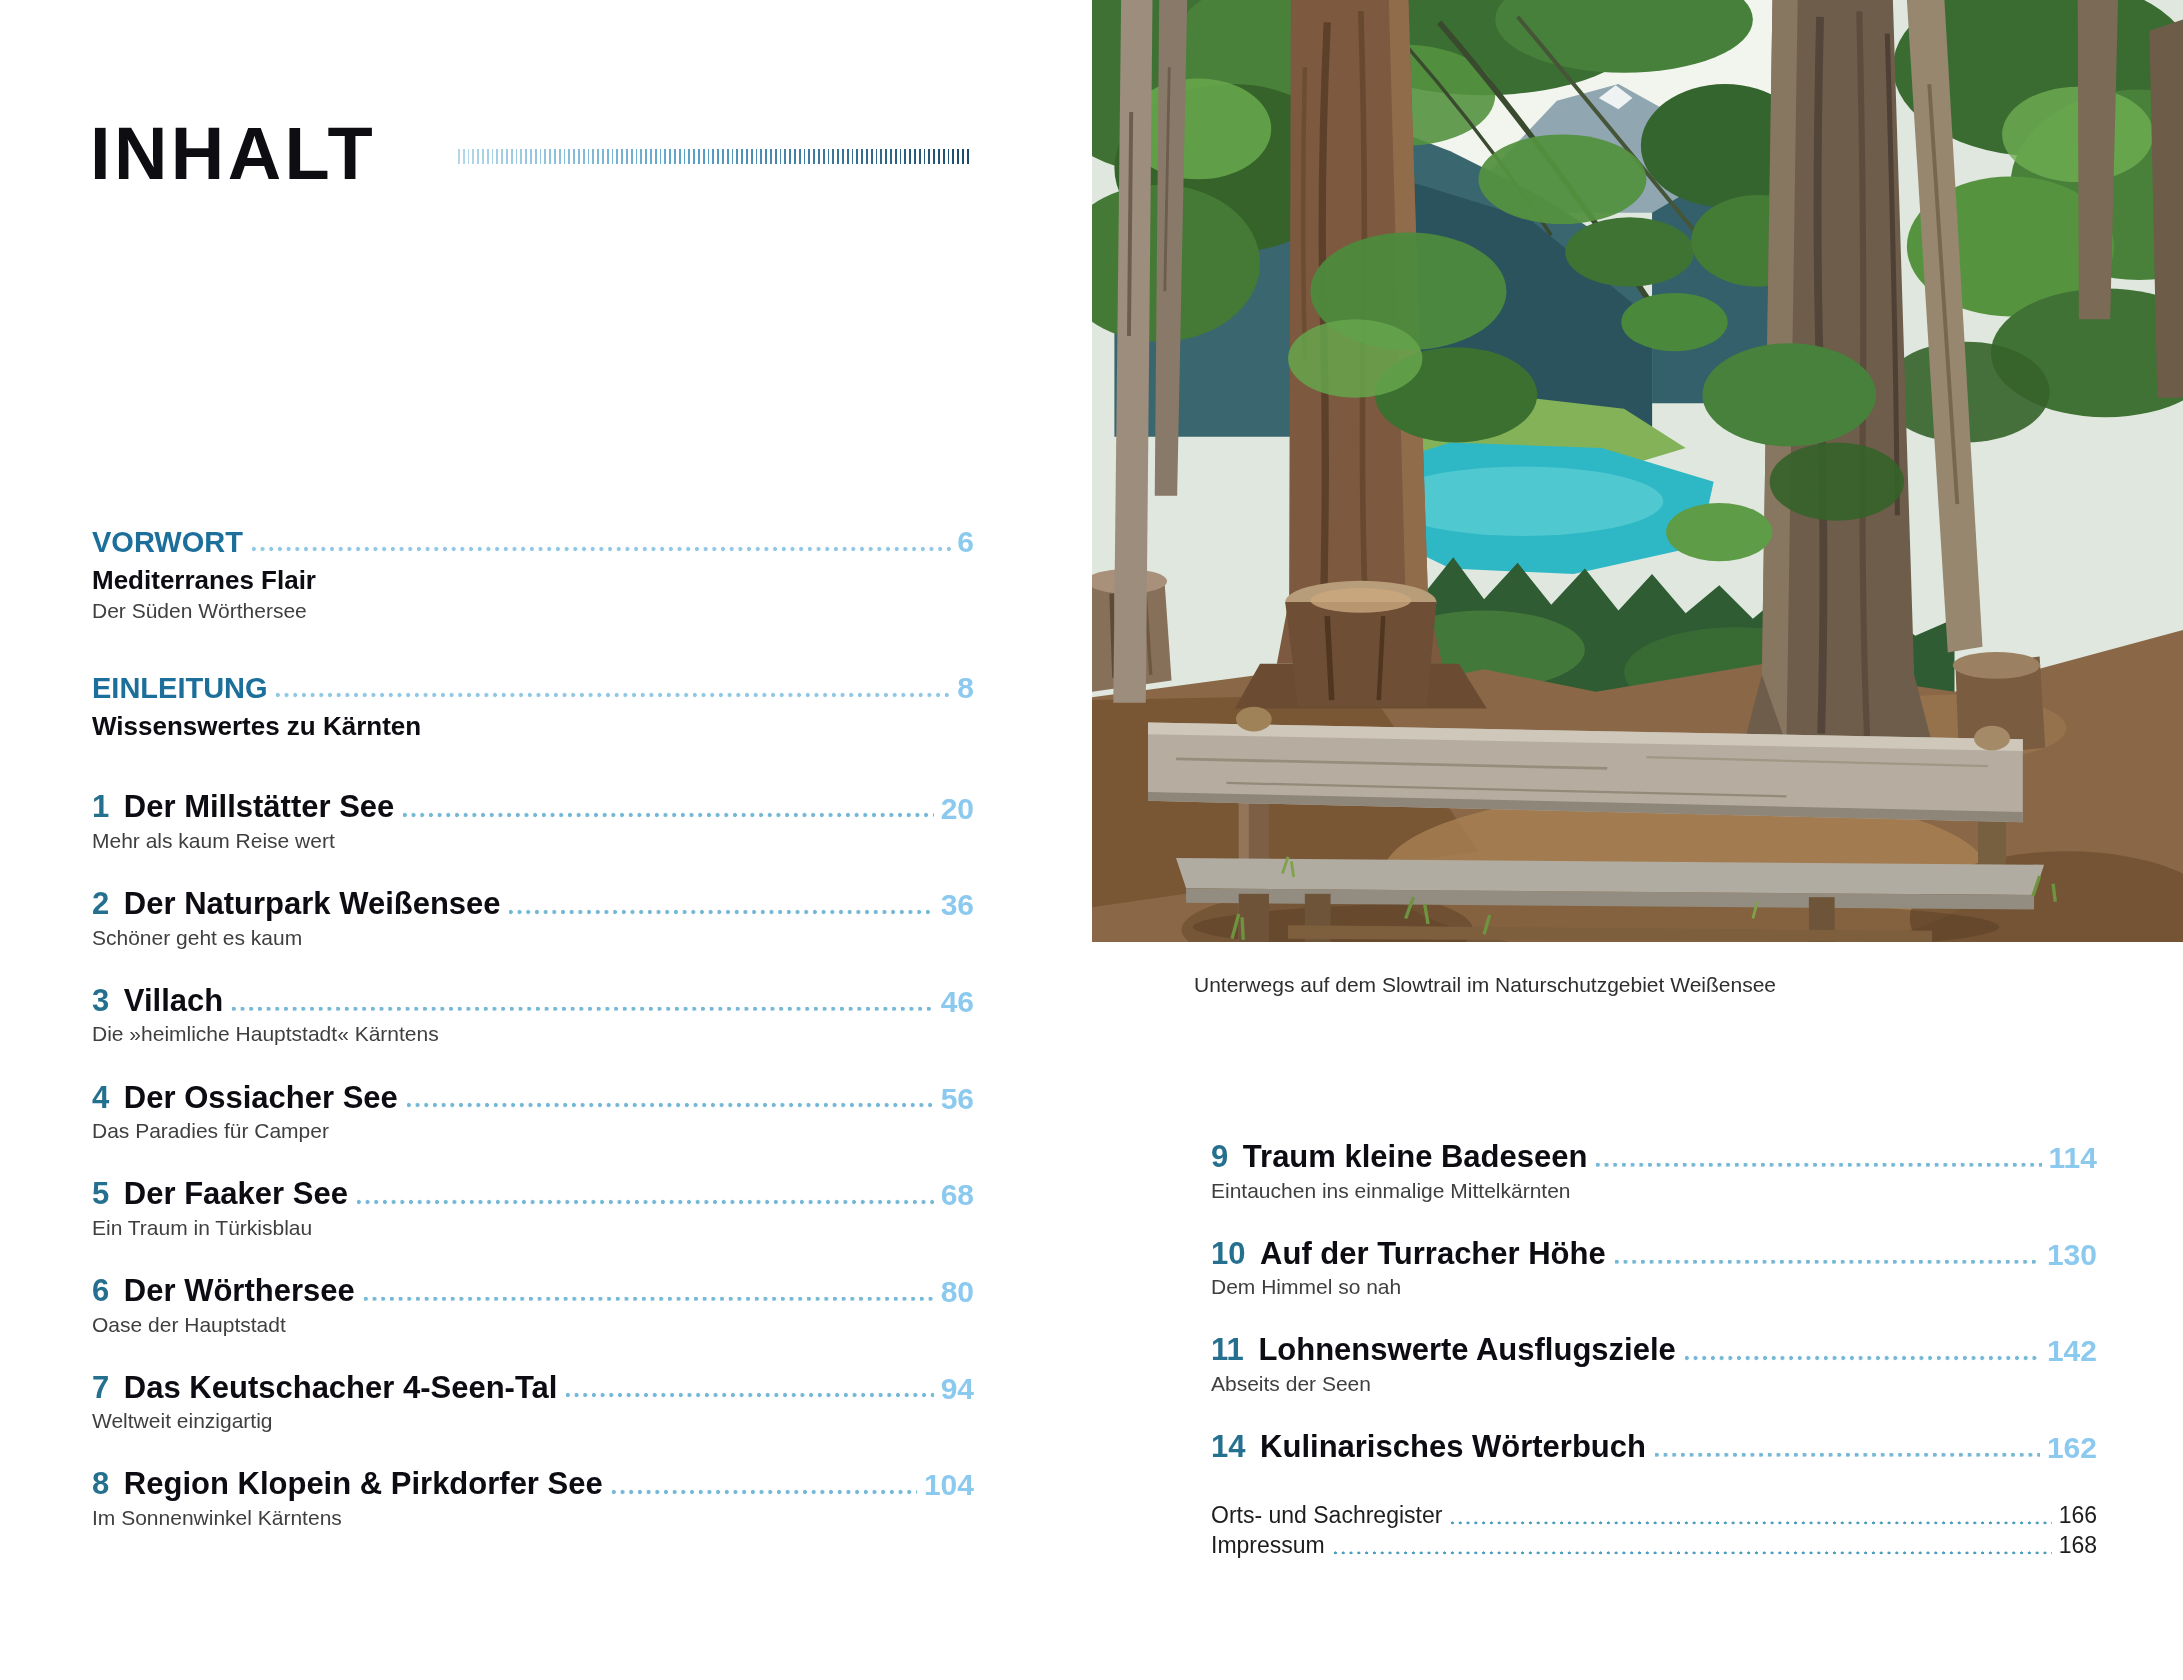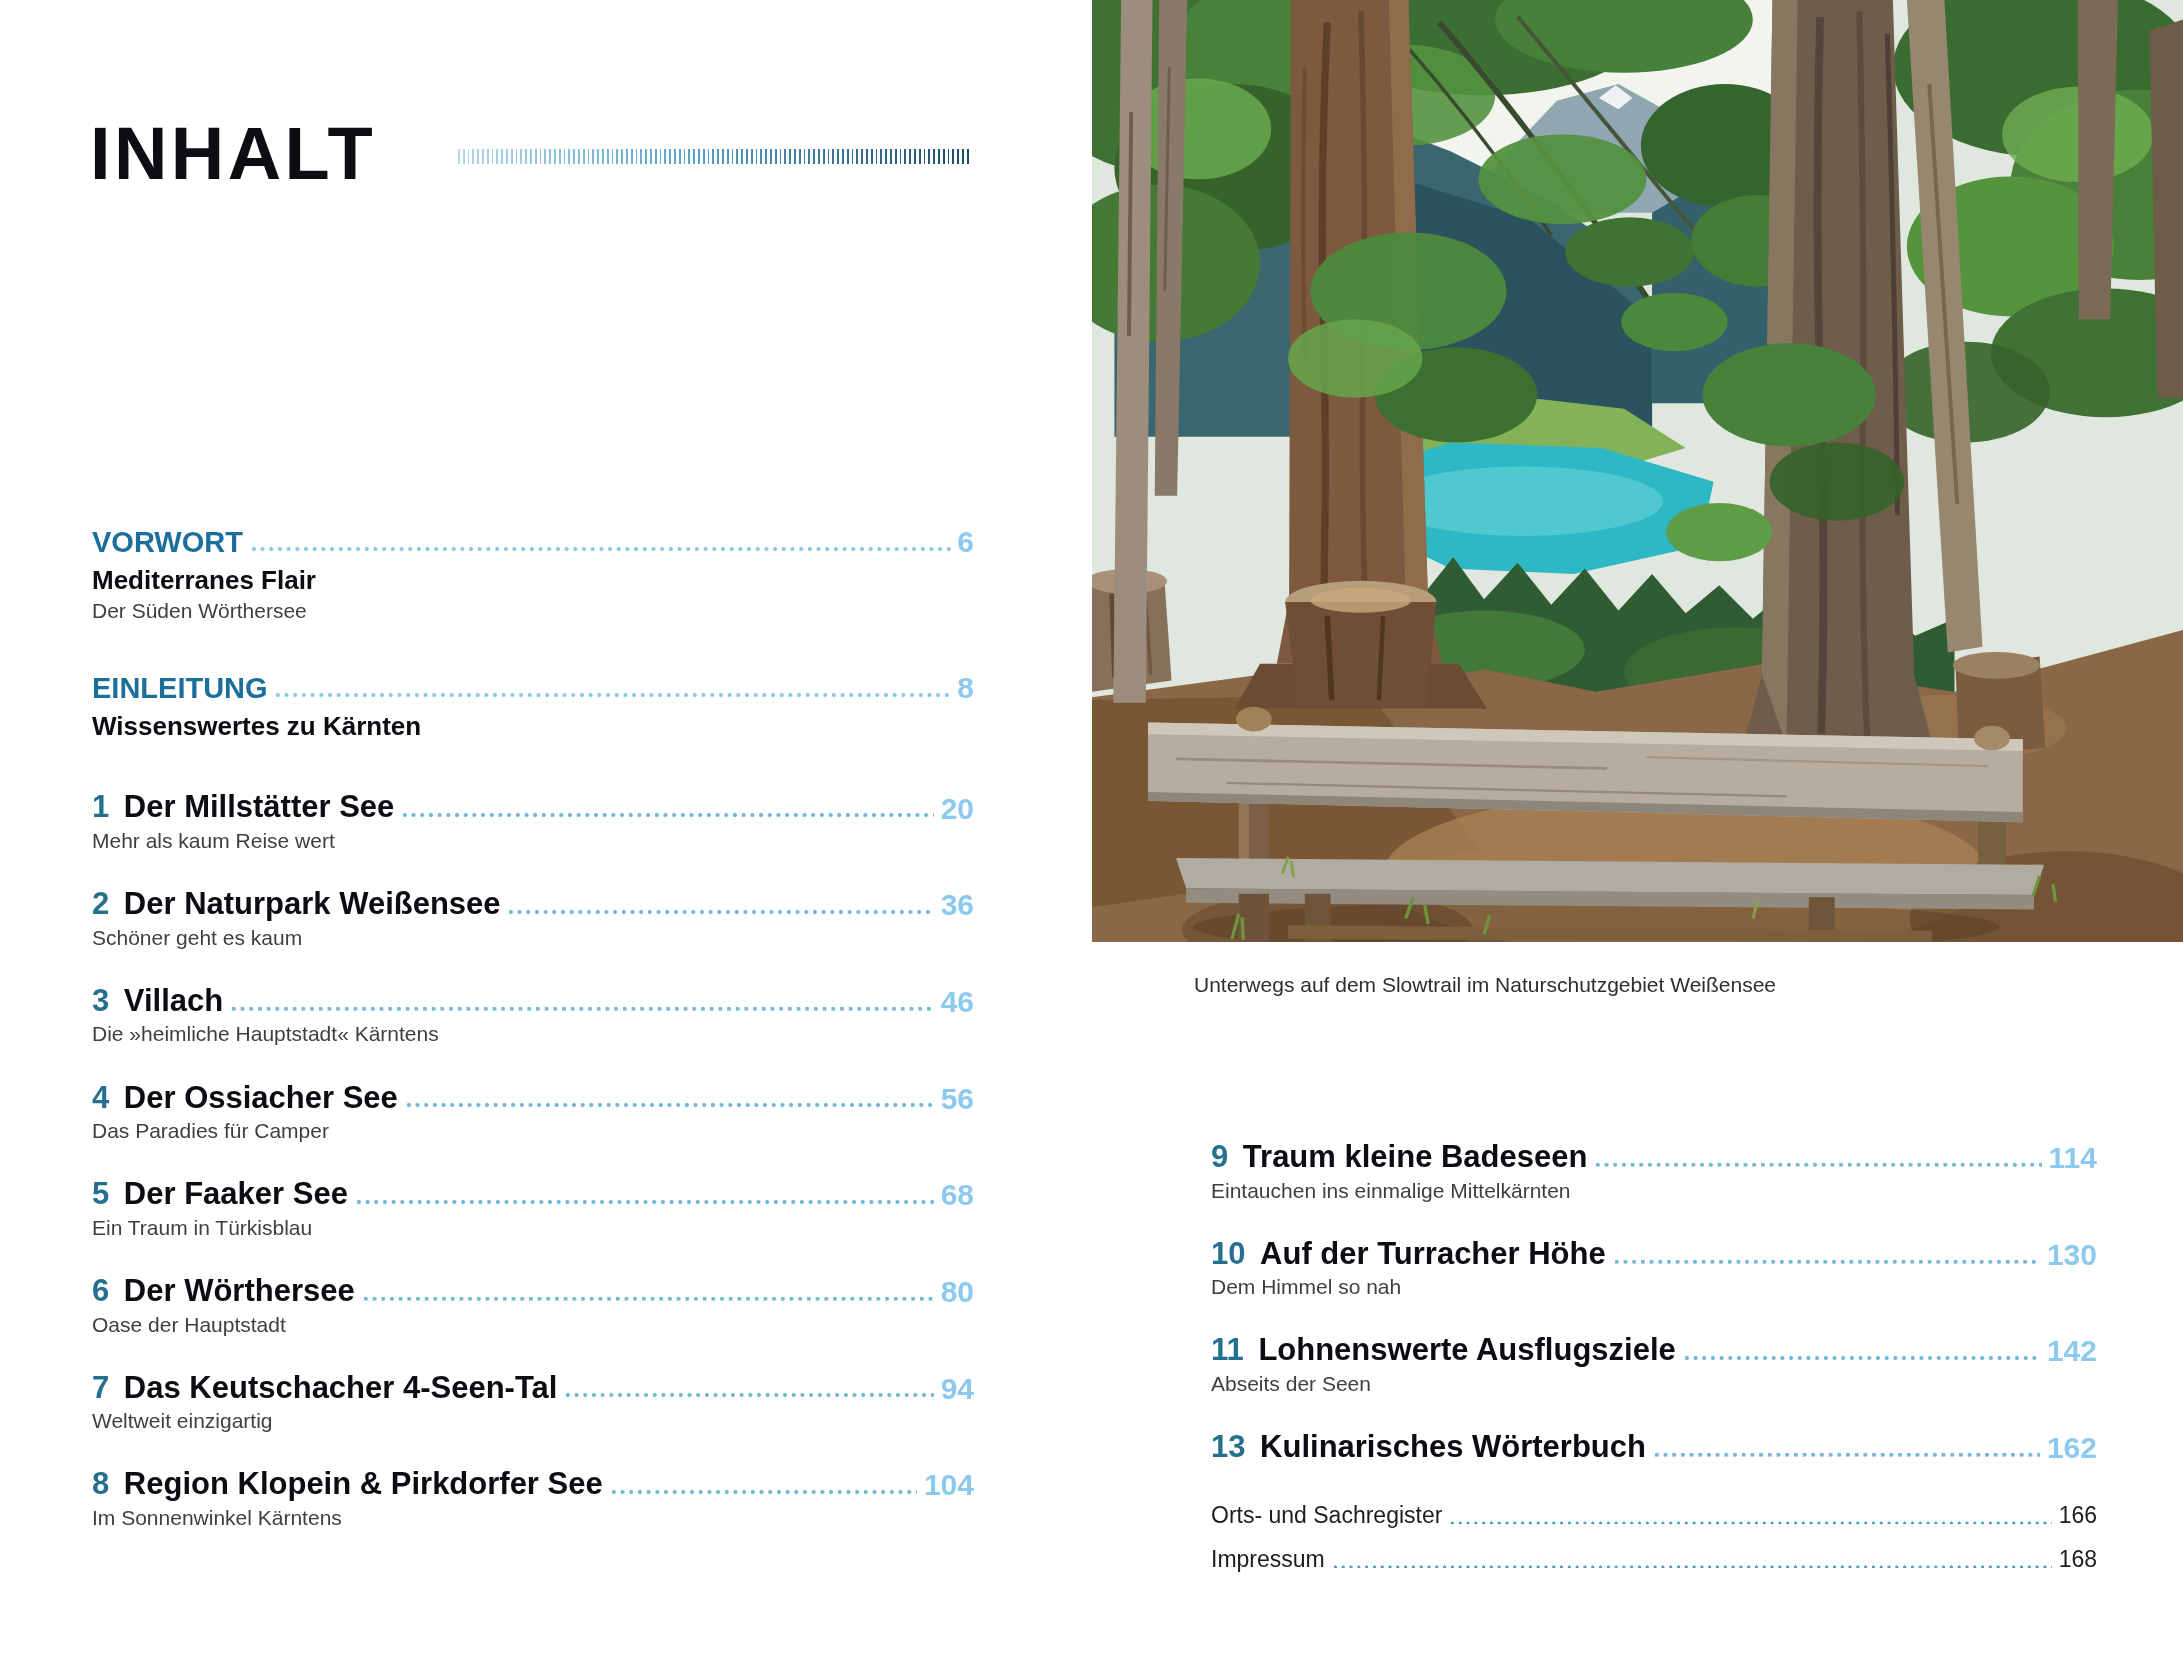--- a/index.html
+++ b/index.html
@@ -40,21 +40,21 @@
 
   .leader{
     flex:1 1 auto;height:5.6px;margin:0 6.7px 6.7px 7.8px;
     background-image:radial-gradient(circle at 2.8px 2.8px,var(--leader-dot) 1.9px,rgba(0,0,0,0) 2.2px);
     background-size:8.7px 5.6px;background-repeat:repeat-x;background-position:left bottom;
   }
   .sec-row .leader{background-image:radial-gradient(circle at 2.8px 2.8px,var(--leader-dot-light) 1.9px,rgba(0,0,0,0) 2.2px);}
   .pg{flex:0 0 auto;font-size:30px;font-weight:700;color:var(--page-number-light);}
 
   .extras{margin-top:37px;}
-  .extra-row{display:flex;align-items:flex-end;font-size:23px;font-weight:400;color:#1d1d1d;line-height:1.3;margin-top:14px;}
+  .extra-row{display:flex;align-items:flex-end;font-size:23px;font-weight:400;color:#1d1d1d;line-height:1.3;margin-top:0;}
   .extra-row:first-child{margin-top:0;}
   .extra-row .leader{
     height:4.5px;margin:0 6.7px 5.6px 7.8px;
     background-image:radial-gradient(circle at 2.2px 2.2px,var(--leader-dot-dark) 1.6px,rgba(0,0,0,0) 1.8px);
     background-size:7.8px 4.5px;
   }
   .extra-pg{flex:0 0 auto;font-size:23px;font-weight:400;color:#1d1d1d;}
 
   .photo{position:absolute;left:1092px;top:0;width:1091px;height:942px;margin:0;}
   .photo svg{display:block;width:100%;height:100%;}
@@ -295,21 +295,21 @@
         <div class="ch-row">
           <span class="ch-num">11</span>
           <span class="ch-title">Lohnenswerte Ausflugsziele</span>
           <span class="leader"></span>
           <span class="pg">142</span>
         </div>
         <div class="ch-sub">Abseits der Seen</div>
       </div>
       <div class="ch">
         <div class="ch-row">
-          <span class="ch-num">13</span>
+          <span class="ch-num">14</span>
           <span class="ch-title">Kulinarisches Wörterbuch</span>
           <span class="leader"></span>
           <span class="pg">162</span>
         </div>
       </div>
     </div>
 
     <div class="extras">
       <div class="extra-row">
         <span>Orts- und Sachregister</span>

